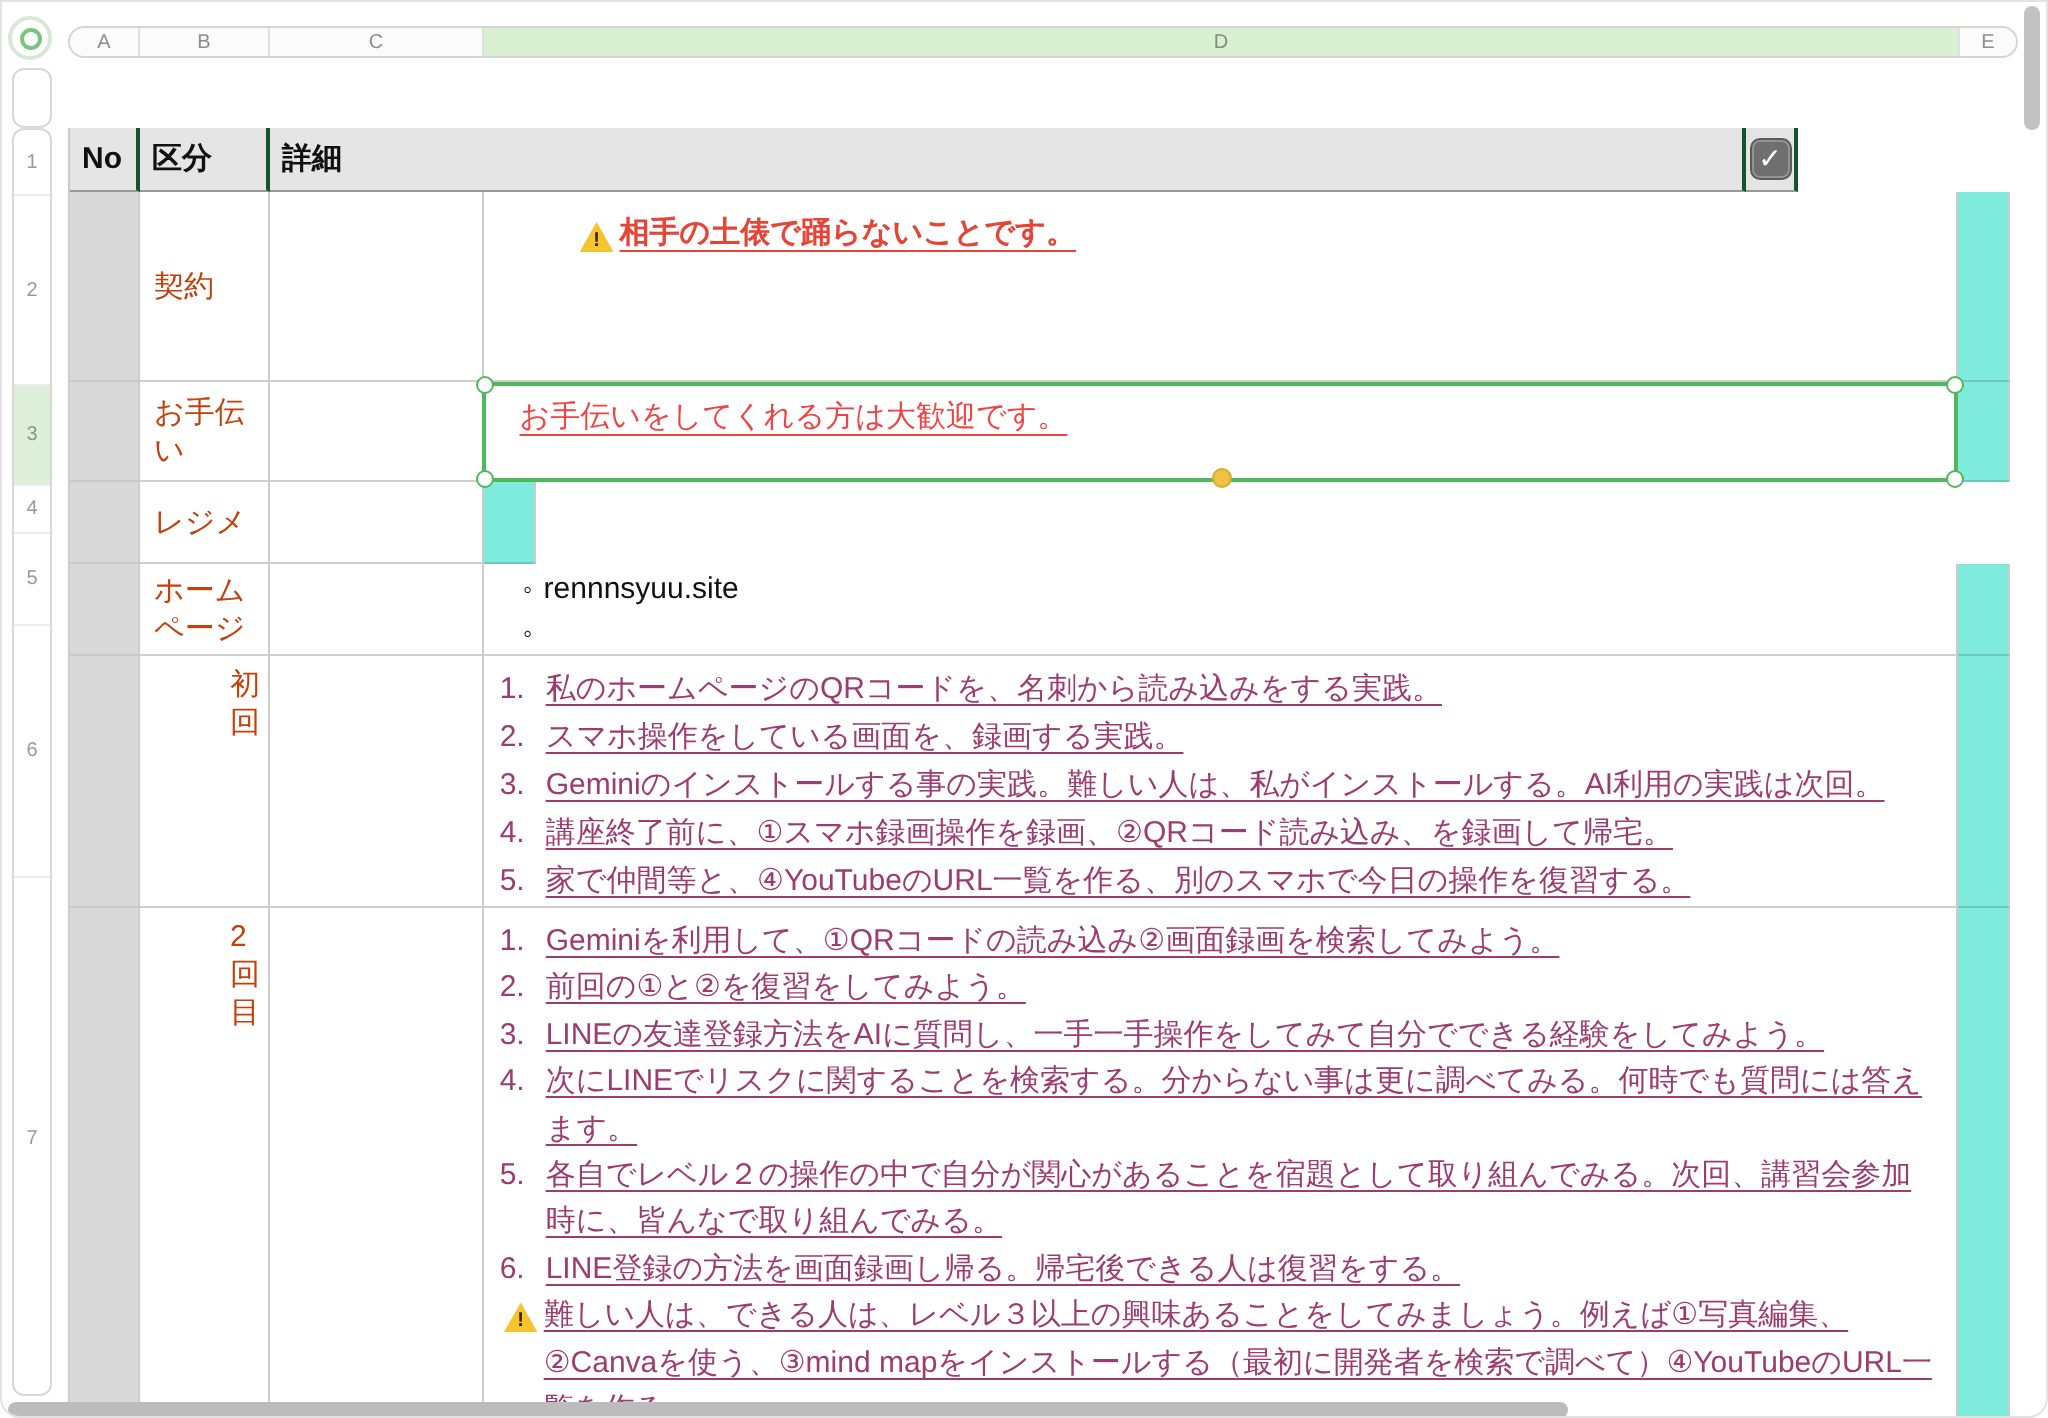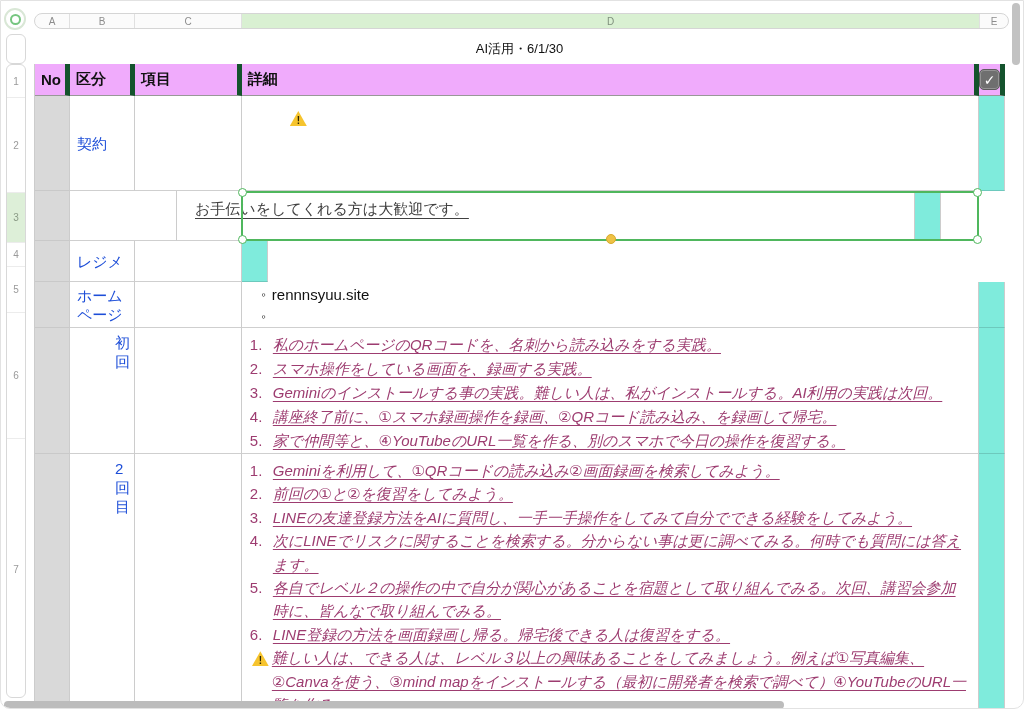--- a/index.html
+++ b/index.html
@@ -37,58 +37,58 @@
 
   
   .tbl{position:absolute;left:33px;top:63px;width:971px;border-left:1px solid #cccccc;box-sizing:border-box;}
   .trow{display:flex;box-sizing:border-box;}
   .c{box-sizing:border-box;border-right:1px solid #cccccc;border-bottom:1px solid #cfcfcf;overflow:hidden;}
   .ca{width:35px;background:#d9d9d9;border-bottom-color:rgba(0,0,0,0.07);}
   .cb{width:65px;background:#fff;}
   .cc{width:107px;background:#fff;}
   .cd{width:738px;background:#fff;}
   .ce{width:26px;background:#7febdc;border-bottom-color:rgba(0,0,0,0.14);}
-  .hdr .c{background:#f0abfc;border-right:5px solid #14532d;border-bottom:1px solid #989898;
+  .hdr .c{background:#e5e5e5;border-right:2px solid #14532d;border-bottom:1px solid #989898;
           font-weight:bold;font-size:15px;color:#111;display:flex;align-items:center;}
   .hdr .ca,.hdr .cb,.hdr .cc,.hdr .cd{padding-left:6px;}
   .hdr .ce{justify-content:center;padding-left:0;}
   .checkbox{width:21px;height:21px;background:#6f6f6f;border:1px solid #5c5c5c;border-radius:5px;
             box-sizing:border-box;display:flex;align-items:center;justify-content:center;
             color:#fff;font-size:14px;font-weight:bold;box-shadow:inset 0 0 0 1px rgba(255,255,255,0.25);}
 
-  .kubun{display:flex;padding-left:7px;font-size:15px;color:#1d4ed8;line-height:19px;}
+  .kubun{display:flex;padding-left:7px;font-size:15px;color:#c2410c;line-height:19px;}
   .v-center{align-items:center;}
   .v-top{padding-top:5px;padding-left:45px;}
 
   
   .red-block{padding:6px 10px 0 8px;color:#e64535;font-weight:bold;font-size:15px;line-height:30px;}
   .red-block .wrapblk{padding-left:28px;text-indent:-28px;}
   .u{text-decoration:underline;text-underline-offset:4px;text-decoration-thickness:1px;}
   .red-dot{display:inline-block;width:16px;height:16px;border-radius:50%;vertical-align:-2px;margin-right:3px;
            background:radial-gradient(circle at 35% 30%,#f4796a,#c42517);}
   .warn-line{margin-left:40px;}
   .warn-icon{display:inline-flex;width:17px;height:15px;margin-right:3px;vertical-align:-2px;
              background:#f6c42e;clip-path:polygon(50% 0,100% 100%,0 100%);
              align-items:flex-end;justify-content:center;}
   .warn-icon::after{content:"!";font-size:10px;line-height:11px;font-weight:bold;color:#2e2504;}
 
-  .red-single{padding:8px 10px 0 18px;color:#404040;font-size:15px;line-height:20px;}
+  .red-single{padding:8px 10px 0 18px;color:#ef4444;font-size:15px;line-height:20px;}
   .black-single{padding:0 10px 0 8px;color:#111;font-size:15px;line-height:23px;}
 
   .bullets{padding:2px 10px 0 14px;font-size:15px;color:#111;line-height:22px;}
   .bullet-line{display:flex;}
   .blt{width:16px;text-align:center;flex:none;font-size:13px;}
 
   .plum-list{padding:5px 8px 0 8px;font-size:15px;color:#9d3c70;}
   .ol-line{display:flex;}
   .r6 .ol-line{line-height:24px;}
   .r7 .ol-line{line-height:23.4px;}
   .onum{flex:none;width:20px;padding-right:3px;}
   .otxt{flex:1;}
-  .plum-list .u{text-underline-offset:3px;font-style:italic;}
+  .plum-list .u{text-underline-offset:3px;}
   .warn-para{display:flex;margin-left:2px;line-height:23.4px;}
   .warn-para .warn-icon{margin-top:5px;flex:none;}
 
   
   .sel-box{position:absolute;left:240px;top:190px;width:738px;height:50px;
            border:2px solid #4fb75d;box-sizing:border-box;pointer-events:none;}
   .hdl{position:absolute;width:7px;height:7px;border-radius:50%;background:#fff;
        border:1.5px solid #4fb75d;box-sizing:content-box;}
   .hdl.tl{left:-5px;top:-5px;} .hdl.tr{right:-5px;top:-5px;}
   .hdl.bl{left:-5px;bottom:-5px;} .hdl.br{right:-5px;bottom:-5px;}
@@ -120,52 +120,53 @@
   <div class="row-rail">
     <div class="rownum" style="height:32px">1</div>
     <div class="rownum" style="height:95px">2</div>
     <div class="rownum sel" style="height:50px">3</div>
     <div class="rownum" style="height:24px">4</div>
     <div class="rownum" style="height:46px">5</div>
     <div class="rownum" style="height:126px">6</div>
     <div class="rownum" style="height:261px">7</div>
   </div>
 
-  <div class="sheet-title">AI活用・6/1/30</div>
 
   <div class="tbl">
 
     <div class="trow hdr" style="height:32px">
       <div class="c ca">No</div>
       <div class="c cb">区分</div>
-      <div class="c cc">項目</div>
       <div class="c cd">詳細</div>
       <div class="c ce">
         <div class="checkbox">
           <span>✓</span>
         </div>
       </div>
     </div>
 
     <div class="trow" style="height:95px">
       <div class="c ca"></div>
       <div class="c cb kubun v-center">
           <span>契約</span>
         </div>
       <div class="c cc"></div>
       <div class="c cd">
         <div class="red-block">
-          <div class="warn-line"><span class="warn-icon"></span></div>
+          <div class="warn-line"><span class="warn-icon"></span><span class="u">相手の土俵で踊らないことです。</span></div>
         </div>
       </div>
       <div class="c ce"></div>
     </div>
 
     <div class="trow" style="height:50px">
       <div class="c ca"></div>
+      <div class="c cb kubun v-center">
+          <span>お手伝い</span>
+        </div>
       <div class="c cc"></div>
       <div class="c cd">
         <div class="red-single"><span class="u">お手伝いをしてくれる方は大歓迎です。</span></div>
       </div>
       <div class="c ce"></div>
     </div>
 
     <div class="trow" style="height:41px">
       <div class="c ca"></div>
       <div class="c cb kubun v-center">

